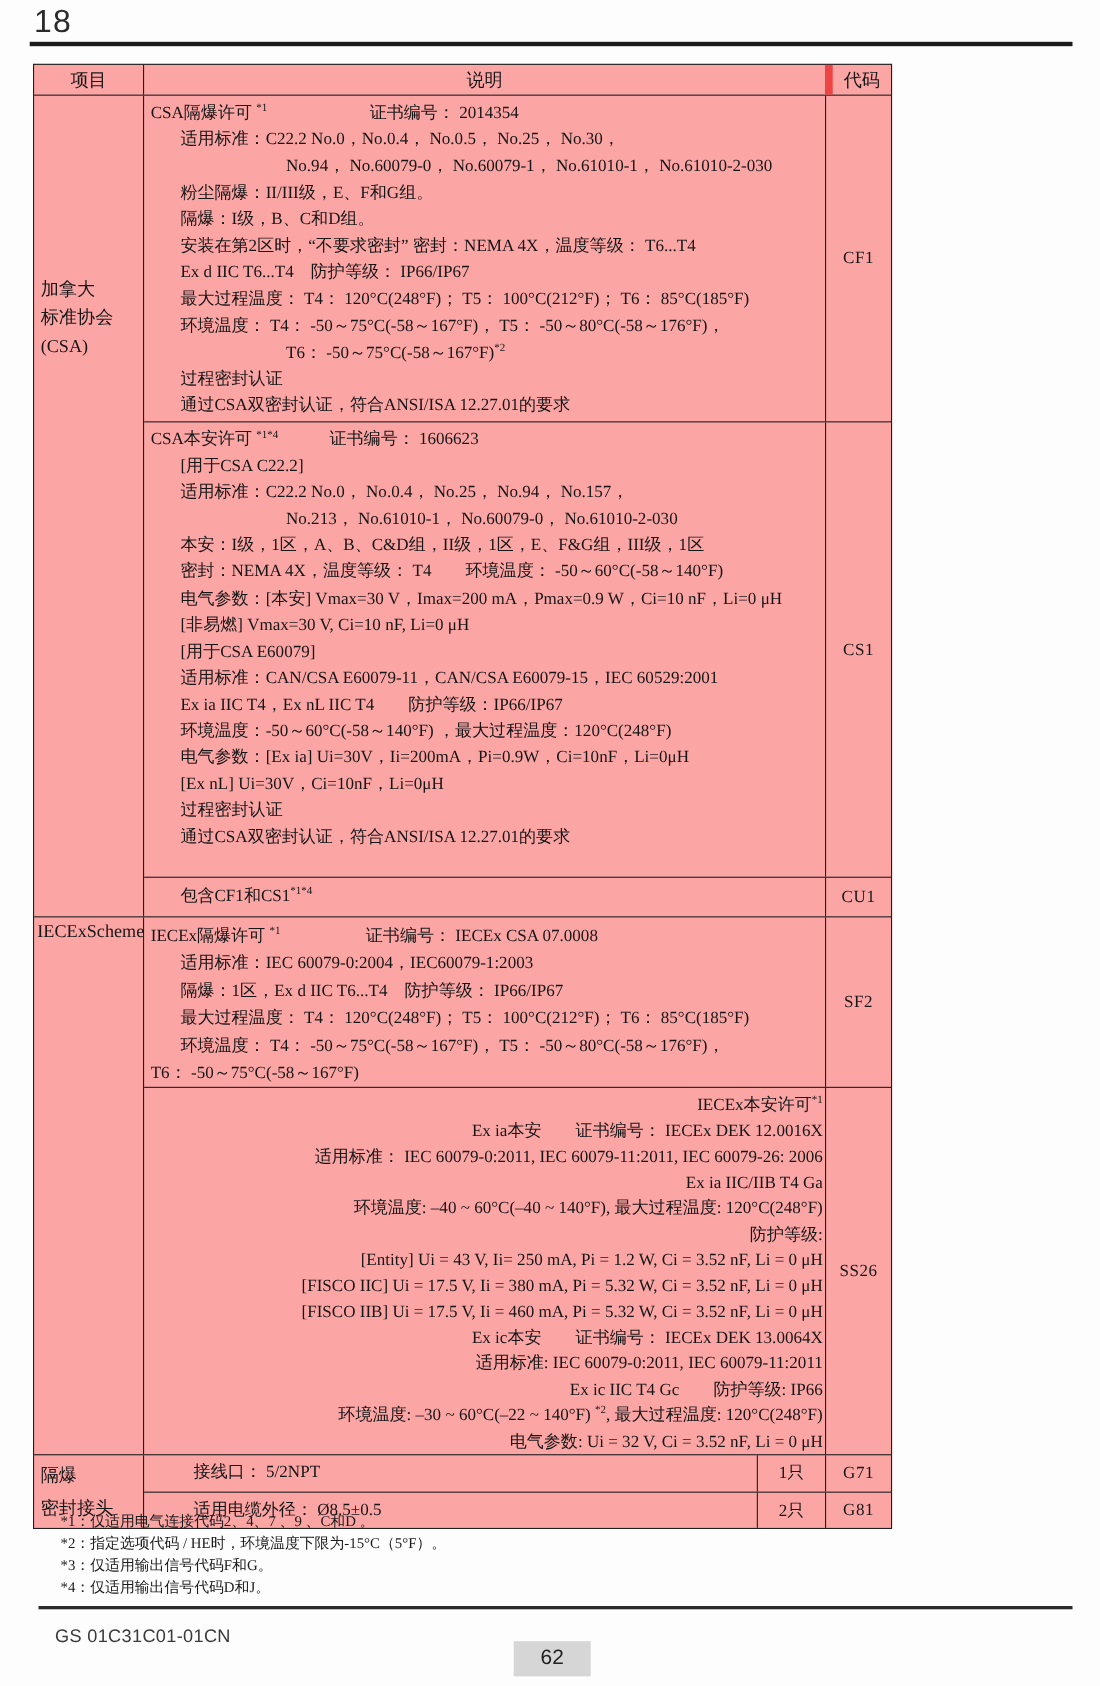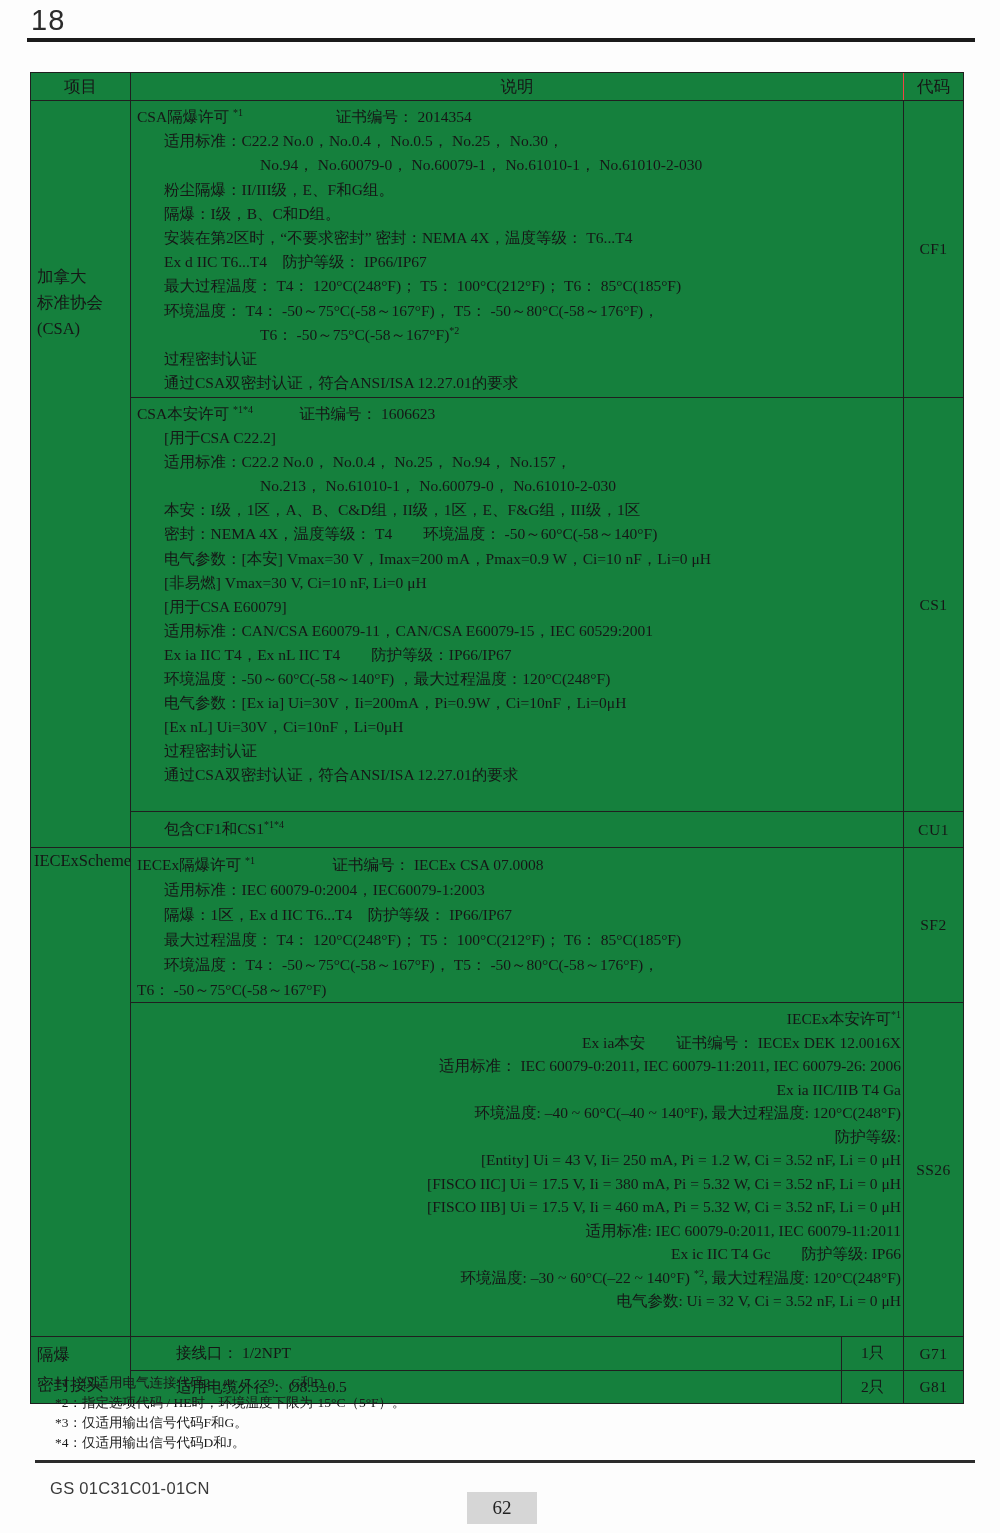--- a/index.html
+++ b/index.html
@@ -11,27 +11,27 @@
   }
   .corner-num{
     position:absolute;left:31px;top:4px;
     font-family:"Liberation Sans","DejaVu Sans",sans-serif;
     font-size:29px;color:#2b2b2b;letter-spacing:1px;
   }
   .top-rule{position:absolute;left:27px;top:38px;width:948px;height:4px;background:#1b1b1b;}
 
   
   .spec-table{
-    position:absolute;left:30px;top:72px;width:934px;
-    border:1px solid #1f1f1f;box-sizing:border-box;background:#15803d;
+    position:absolute;left:30px;top:58px;width:781px;
+    border:1px solid #1f1f1f;box-sizing:border-box;background:#fca5a5;
   }
   .thead{display:flex;height:27px;border-bottom:1px solid #1f1f1f;font-size:16.5px;}
   .th-item{width:100px;border-right:1px solid #1f1f1f;display:flex;align-items:center;justify-content:center;box-sizing:border-box;}
   .th-desc{flex:1;display:flex;align-items:center;justify-content:center;}
-  .th-code{width:60px;border-left:1px solid #ef4444;display:flex;align-items:center;justify-content:center;box-sizing:border-box;}
+  .th-code{width:60px;border-left:7px solid #ef4444;display:flex;align-items:center;justify-content:center;box-sizing:border-box;}
 
   .group{display:flex;}
   .group + .group{border-top:1px solid #1f1f1f;}
   .item-cell{
     width:100px;border-right:1px solid #1f1f1f;box-sizing:border-box;
     padding:2px 2px 0 6px;font-size:16.5px;line-height:26px;
   }
   .g-csa .item-cell{padding-top:163px;}
   .g-iecex .item-cell{display:flex;flex-direction:row;justify-content:center;padding-top:0;}
   .g-gland .item-cell{display:flex;flex-direction:column;justify-content:center;padding-top:0;line-height:30px;}
@@ -71,21 +71,21 @@
   .footnote{white-space:nowrap;}
   .bottom-rule{position:absolute;left:35px;top:1460px;width:940px;height:3px;background:#2b2b2b;}
   .footer-doc{
     position:absolute;left:50px;top:1479px;
     font-family:"Liberation Sans","DejaVu Sans",sans-serif;
     font-size:16.5px;color:#3a3a3a;letter-spacing:.3px;
   }
   .footer-page{
     position:absolute;left:467px;top:1492px;width:70px;height:32px;
     background:#d6d6d6;display:flex;align-items:center;justify-content:center;
-    font-family:Liberation Serif, serif;font-size:19px;color:#222;
+    font-family:Liberation Sans, sans-serif;font-size:19px;color:#222;
   }
 </style>
 </head>
 <body>
 
 <div class="corner-num">18</div>
 <div class="top-rule"></div>
 
 <div class="spec-table">
   <div class="thead">
@@ -168,38 +168,39 @@
             <div class="desc">
               <div class="line indent-0">IECEx本安许可<sup>*1</sup></div>
               <div class="line indent-1">Ex ia本安　　证书编号： IECEx DEK 12.0016X</div>
               <div class="line indent-1">适用标准： IEC 60079-0:2011, IEC 60079-11:2011, IEC 60079-26: 2006</div>
               <div class="line indent-1">Ex ia IIC/IIB T4 Ga</div>
               <div class="line indent-1">环境温度: –40 ~ 60°C(–40 ~ 140°F), 最大过程温度: 120°C(248°F)</div>
               <div class="line indent-1">防护等级:</div>
               <div class="line indent-1">[Entity] Ui = 43 V, Ii= 250 mA, Pi = 1.2 W, Ci = 3.52 nF, Li = 0 μH</div>
               <div class="line indent-1">[FISCO IIC] Ui = 17.5 V, Ii = 380 mA, Pi = 5.32 W, Ci = 3.52 nF, Li = 0 μH</div>
               <div class="line indent-1">[FISCO IIB] Ui = 17.5 V, Ii = 460 mA, Pi = 5.32 W, Ci = 3.52 nF, Li = 0 μH</div>
+              <div class="line indent-1">Ex ic本安　　证书编号： IECEx DEK 13.0064X</div>
               <div class="line indent-1">适用标准: IEC 60079-0:2011, IEC 60079-11:2011</div>
               <div class="line indent-1">Ex ic IIC T4 Gc　　防护等级: IP66</div>
               <div class="line indent-1">环境温度: –30 ~ 60°C(–22 ~ 140°F) <sup>*2</sup>, 最大过程温度: 120°C(248°F)</div>
               <div class="line indent-1">电气参数: Ui = 32 V, Ci = 3.52 nF, Li = 0 μH</div>
             </div>
             <div class="code-cell">SS26</div>
           </div>
         </div>
       </div>
       <div class="group g-gland">
         <div class="item-cell">
           <div class="item-line">隔爆</div>
           <div class="item-line">密封接头</div>
         </div>
         <div class="rows">
           <div class="row row-g71">
             <div class="desc">
-              <div class="line indent-0">接线口： 1/2NPT</div>
+              <div class="line indent-0">接线口： 5/2NPT</div>
             </div>
             <div class="qty-cell">1只</div>
             <div class="code-cell">G71</div>
           </div>
           <div class="row row-g81">
             <div class="desc">
               <div class="line indent-0">适用电缆外径： Ø8.5±0.5</div>
             </div>
             <div class="qty-cell">2只</div>
             <div class="code-cell">G81</div>

